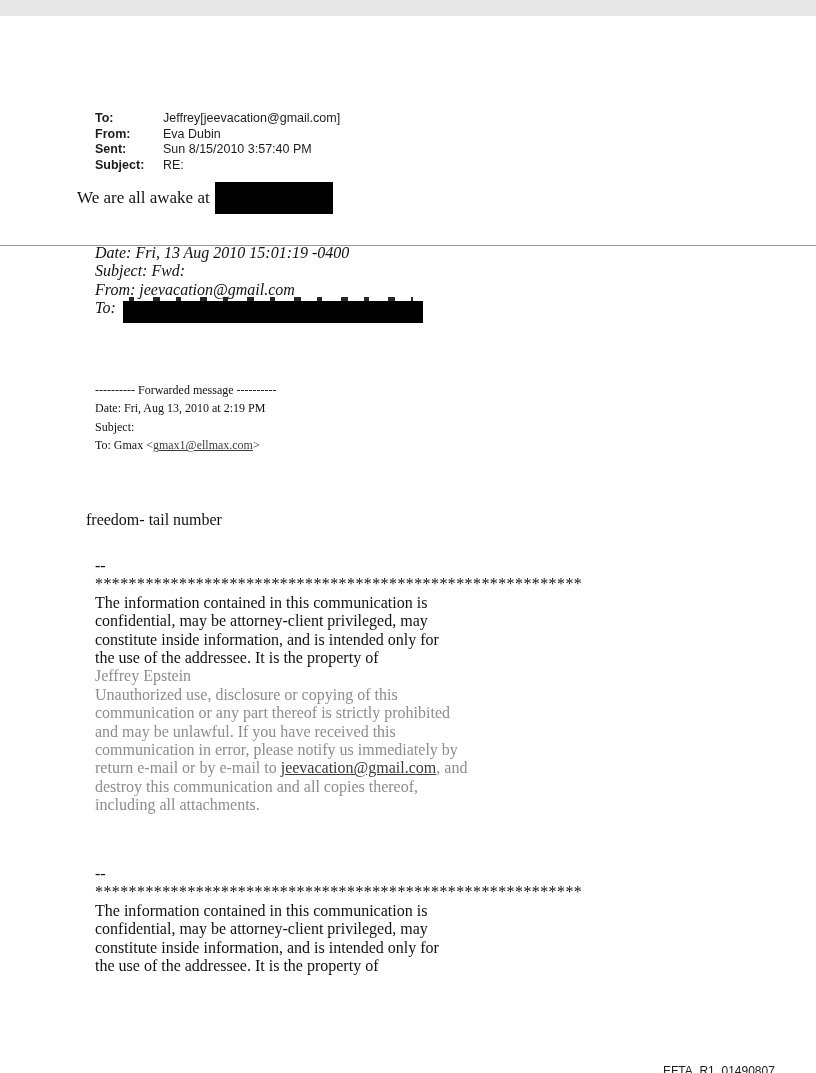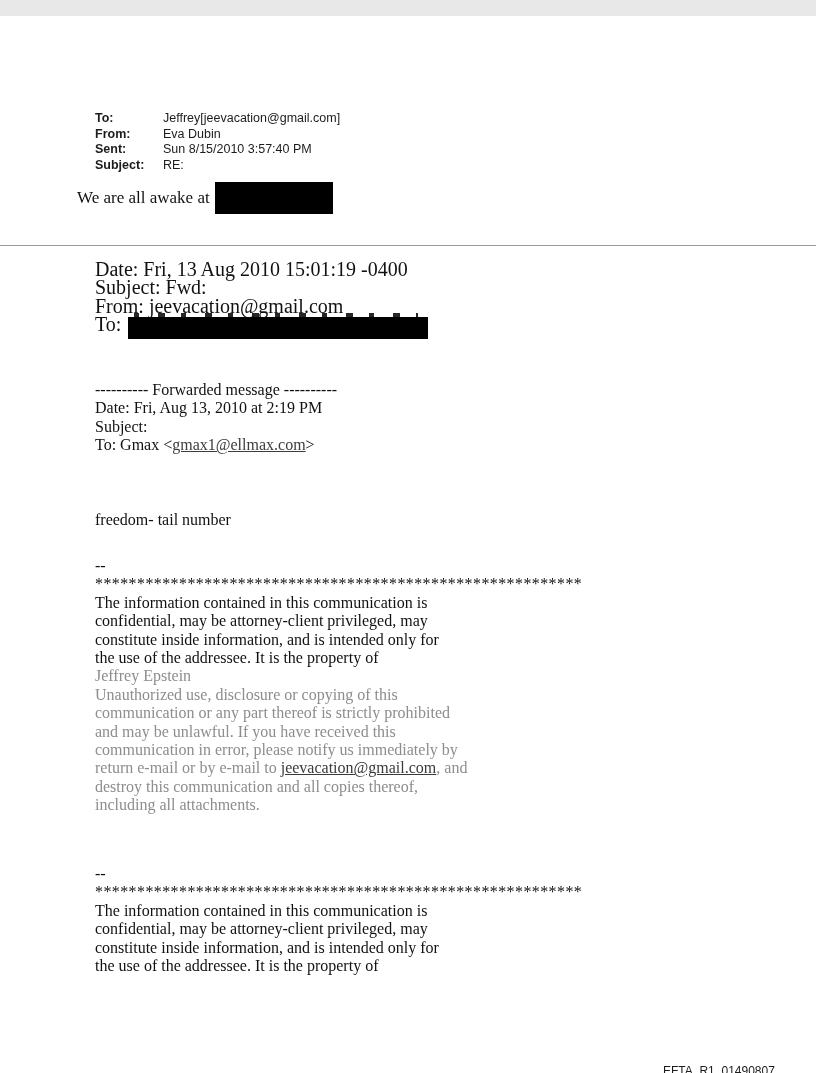--- a/index.html
+++ b/index.html
@@ -31,46 +31,46 @@
     display:inline-block;width:118px;height:32px;
     background:#000;margin-left:5px;
   }
   
   .rule{
     position:absolute;left:0;top:229px;width:816px;height:0;
     border-top:1.5px solid #9a9a9a;
   }
   
   .gmail-header{
-    position:absolute;left:95px;top:244px;
-    font-size:20px;line-height:18.4px;
+    position:absolute;left:95px;top:228px;
+    font-size:16px;line-height:18.4px;font-style:italic;
   }
   .to-line{display:flex;align-items:flex-start;}
   .redact-2{
     position:relative;
     display:inline-block;width:300px;height:22px;
     background:#000;margin-left:7px;margin-top:2px;
   }
   .redact-2 .peek{
     position:absolute;top:-4px;left:6px;right:10px;height:5px;
     background:repeating-linear-gradient(90deg,#000 0 5px,transparent 5px 24px,#000 24px 31px,transparent 31px 47px);
     opacity:.85;
   }
   
   .fwd-block{
     position:absolute;left:95px;top:365px;
-    font-size:16px;line-height:18.4px;
+    font-size:12px;line-height:18.4px;
   }
   .bold{font-weight:bold;}
   a.mail-link, .mail-link{
     color:#3d3d3d;text-decoration:underline;cursor:pointer;
   }
   
   .message-line{
-    position:absolute;left:95px;top:495px;
+    position:absolute;left:86px;top:495px;
     font-size:16px;
   }
   
   .sig{
     position:absolute;left:95px;
     font-size:16px;line-height:18.4px;
   }
   .sig1{top:541px;}
   .sig2{top:849px;}
   .stars{letter-spacing:0.4px;white-space:nowrap;}

